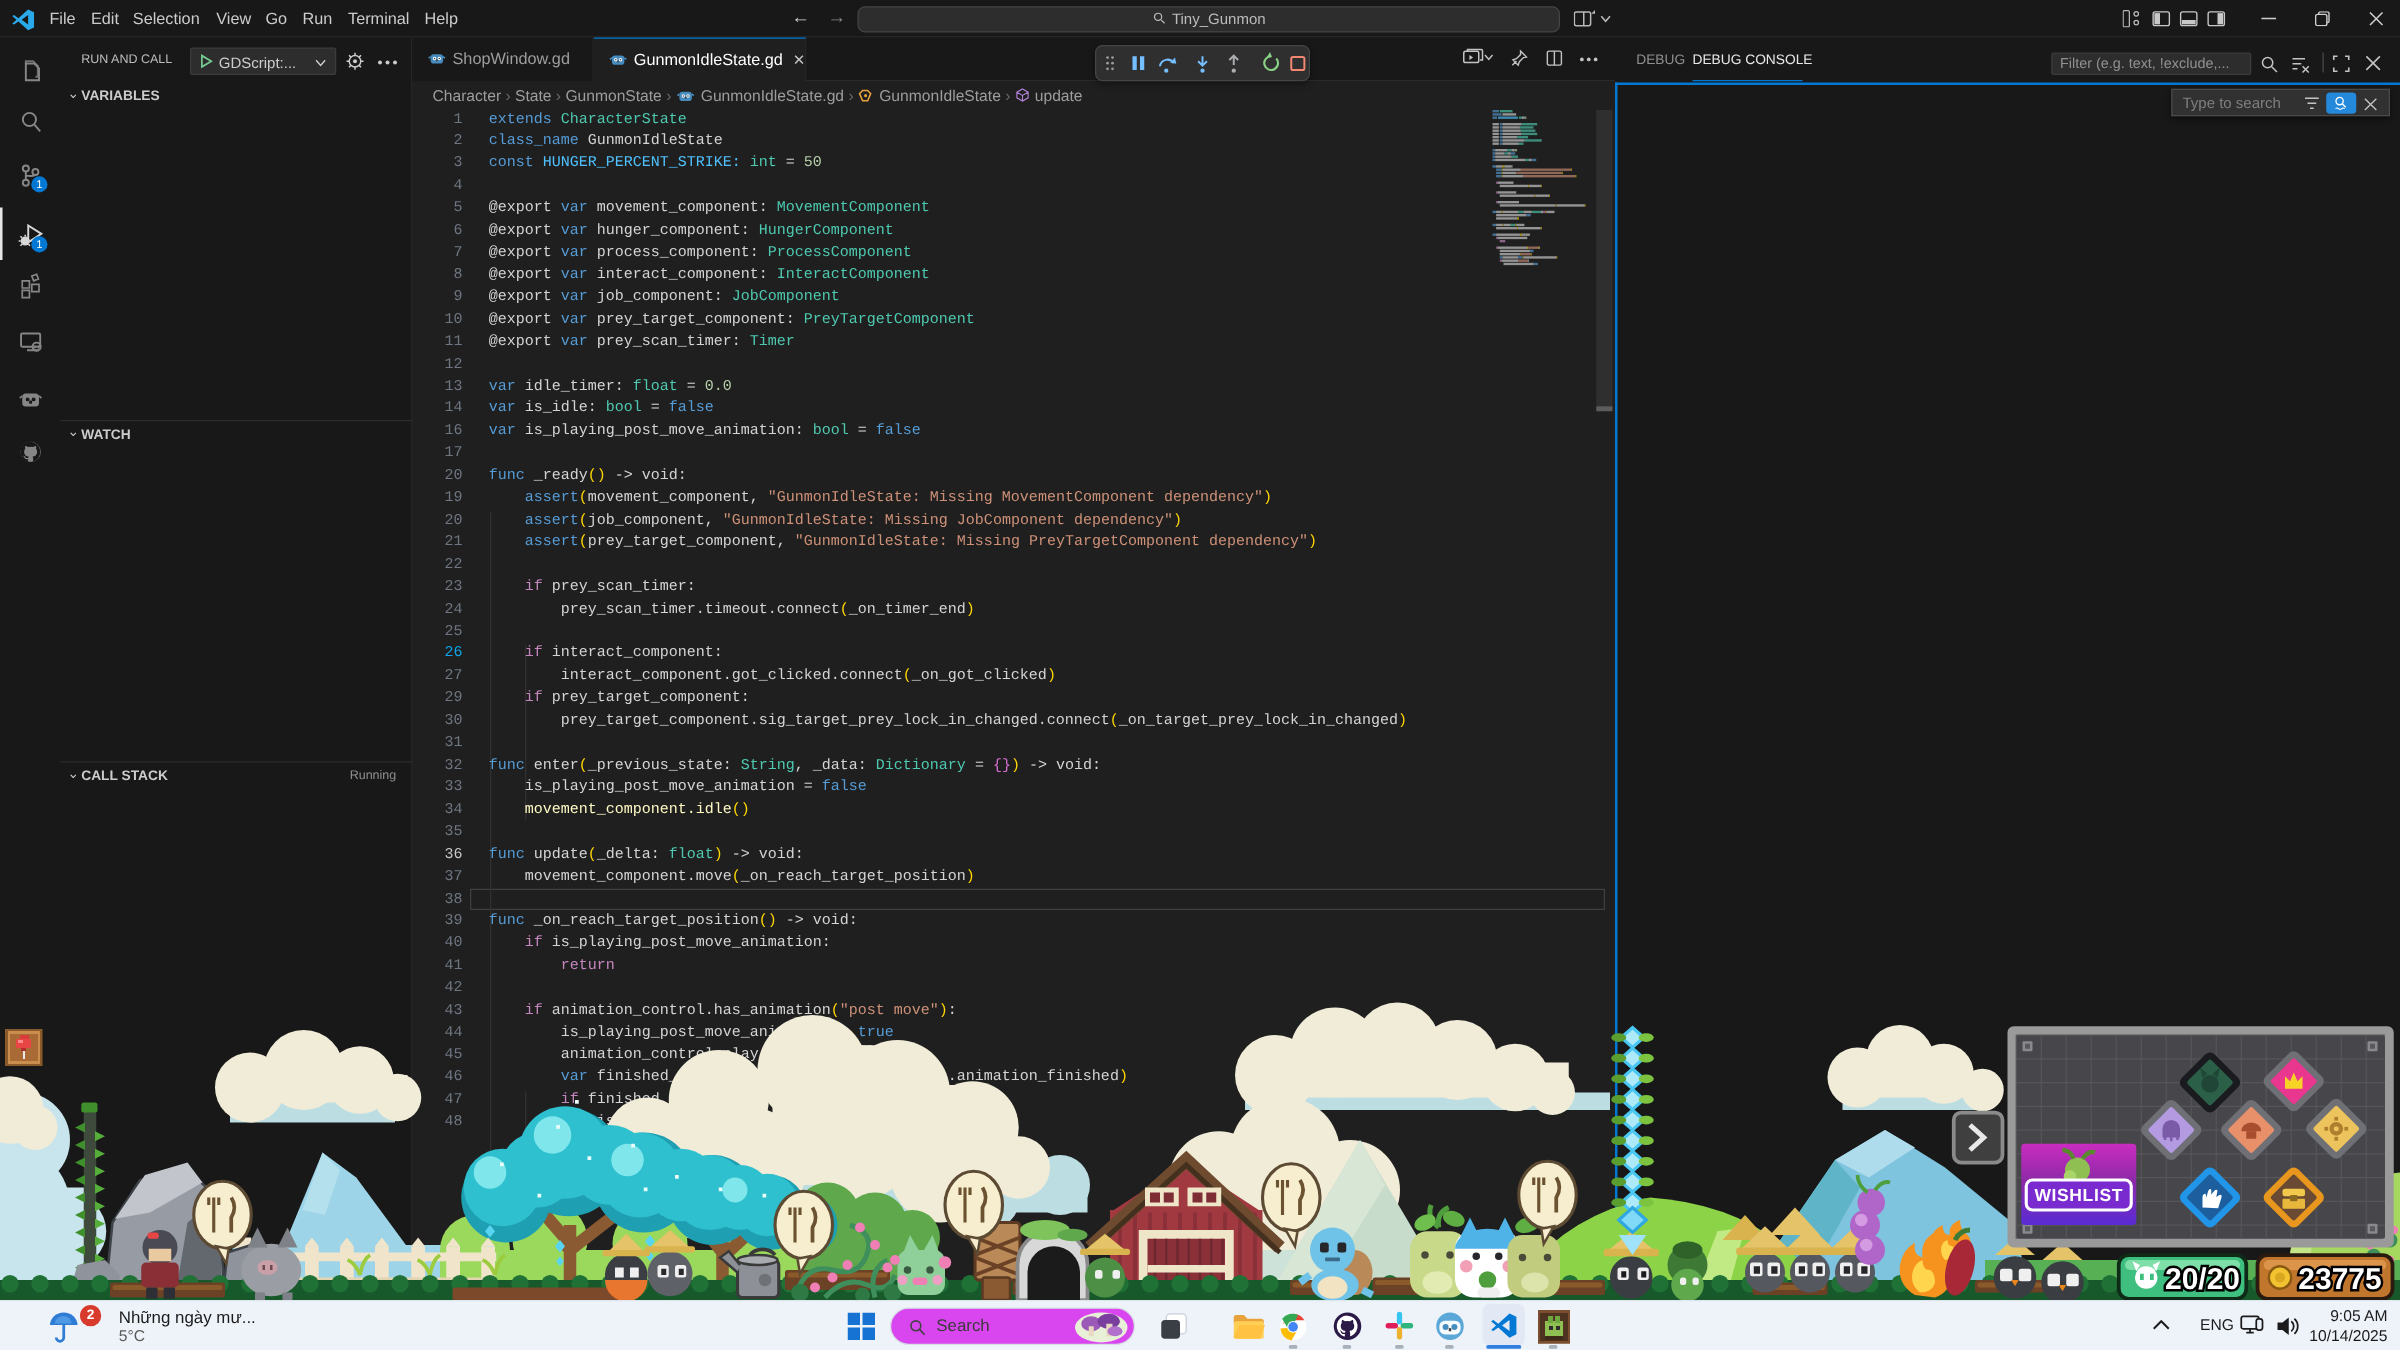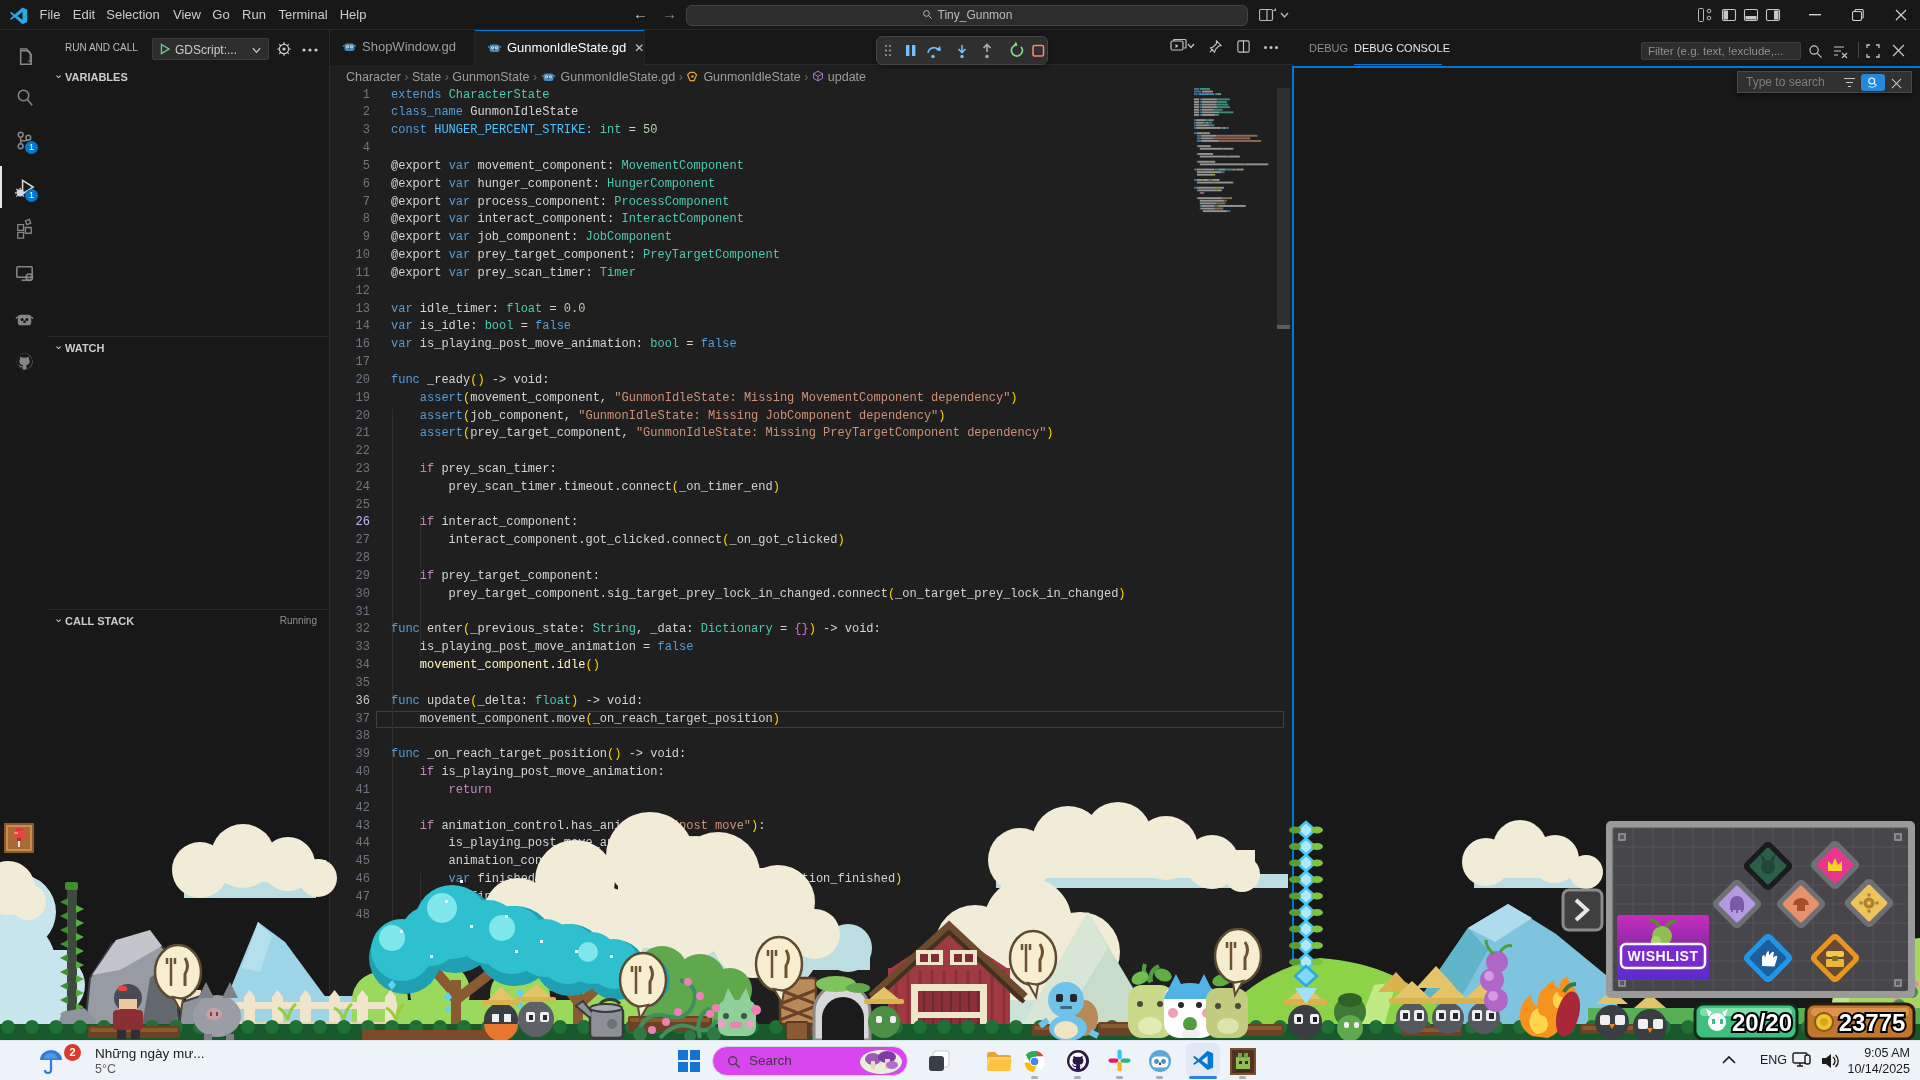--- a/index.html
+++ b/index.html
@@ -253,23 +253,22 @@
     <div class="crow"><span class="ln" style="color:#6e7681">16</span><span class="ct"><span style="color:#569CD6">var</span><span style="color:#D4D4D4"> is_playing_post_move_animation: </span><span style="color:#4EC9B0">bool</span><span style="color:#D4D4D4"> = </span><span style="color:#569CD6">false</span></span></div>
     <div class="crow"><span class="ln" style="color:#6e7681">17</span><span class="ct"></span></div>
     <div class="crow"><span class="ln" style="color:#6e7681">20</span><span class="ct"><span style="color:#569CD6">func</span><span style="color:#D4D4D4"> _ready</span><span style="color:#FFD700">()</span><span style="color:#D4D4D4"> -&gt; </span><span style="color:#D4D4D4">void</span><span style="color:#D4D4D4">:</span></span></div>
     <div class="crow"><span class="ln" style="color:#6e7681">19</span><span class="ct"><span style="color:#D4D4D4">&nbsp;&nbsp;&nbsp;&nbsp;</span><span style="color:#569CD6">assert</span><span style="color:#FFD700">(</span><span style="color:#D4D4D4">movement_component, </span><span style="color:#CE9178">"GunmonIdleState: Missing MovementComponent dependency"</span><span style="color:#FFD700">)</span></span></div>
     <div class="crow"><span class="ln" style="color:#6e7681">20</span><span class="ct"><span style="color:#D4D4D4">&nbsp;&nbsp;&nbsp;&nbsp;</span><span style="color:#569CD6">assert</span><span style="color:#FFD700">(</span><span style="color:#D4D4D4">job_component, </span><span style="color:#CE9178">"GunmonIdleState: Missing JobComponent dependency"</span><span style="color:#FFD700">)</span></span></div>
     <div class="crow"><span class="ln" style="color:#6e7681">21</span><span class="ct"><span style="color:#D4D4D4">&nbsp;&nbsp;&nbsp;&nbsp;</span><span style="color:#569CD6">assert</span><span style="color:#FFD700">(</span><span style="color:#D4D4D4">prey_target_component, </span><span style="color:#CE9178">"GunmonIdleState: Missing PreyTargetComponent dependency"</span><span style="color:#FFD700">)</span></span></div>
     <div class="crow"><span class="ln" style="color:#6e7681">22</span><span class="ct"></span></div>
     <div class="crow"><span class="ln" style="color:#6e7681">23</span><span class="ct"><span style="color:#D4D4D4">&nbsp;&nbsp;&nbsp;&nbsp;</span><span style="color:#C586C0">if</span><span style="color:#D4D4D4"> prey_scan_timer:</span></span></div>
     <div class="crow"><span class="ln" style="color:#6e7681">24</span><span class="ct"><span style="color:#D4D4D4">&nbsp;&nbsp;&nbsp;&nbsp;&nbsp;&nbsp;&nbsp;&nbsp;</span><span style="color:#D4D4D4">prey_scan_timer.timeout.connect</span><span style="color:#FFD700">(</span><span style="color:#D4D4D4">_on_timer_end</span><span style="color:#FFD700">)</span></span></div>
     <div class="crow"><span class="ln" style="color:#6e7681">25</span><span class="ct"></span></div>
-    <div class="crow"><span class="ln" style="color:#c4b5fd">26</span><span class="ct"><span style="color:#D4D4D4">&nbsp;&nbsp;&nbsp;&nbsp;</span><span style="color:#C586C0">if</span><span style="color:#D4D4D4"> interact_component:</span></span></div>
+    <div class="crow"><span class="ln" style="color:#0ea5e9">26</span><span class="ct"><span style="color:#D4D4D4">&nbsp;&nbsp;&nbsp;&nbsp;</span><span style="color:#C586C0">if</span><span style="color:#D4D4D4"> interact_component:</span></span></div>
     <div class="crow"><span class="ln" style="color:#6e7681">27</span><span class="ct"><span style="color:#D4D4D4">&nbsp;&nbsp;&nbsp;&nbsp;&nbsp;&nbsp;&nbsp;&nbsp;</span><span style="color:#D4D4D4">interact_component.got_clicked.connect</span><span style="color:#FFD700">(</span><span style="color:#D4D4D4">_on_got_clicked</span><span style="color:#FFD700">)</span></span></div>
-    <div class="crow"><span class="ln" style="color:#6e7681">28</span><span class="ct"></span></div>
     <div class="crow"><span class="ln" style="color:#6e7681">29</span><span class="ct"><span style="color:#D4D4D4">&nbsp;&nbsp;&nbsp;&nbsp;</span><span style="color:#C586C0">if</span><span style="color:#D4D4D4"> prey_target_component:</span></span></div>
     <div class="crow"><span class="ln" style="color:#6e7681">30</span><span class="ct"><span style="color:#D4D4D4">&nbsp;&nbsp;&nbsp;&nbsp;&nbsp;&nbsp;&nbsp;&nbsp;</span><span style="color:#D4D4D4">prey_target_component.sig_target_prey_lock_in_changed.connect</span><span style="color:#FFD700">(</span><span style="color:#D4D4D4">_on_target_prey_lock_in_changed</span><span style="color:#FFD700">)</span></span></div>
     <div class="crow"><span class="ln" style="color:#6e7681">31</span><span class="ct"></span></div>
     <div class="crow"><span class="ln" style="color:#6e7681">32</span><span class="ct"><span style="color:#569CD6">func</span><span style="color:#D4D4D4"> enter</span><span style="color:#FFD700">(</span><span style="color:#D4D4D4">_previous_state: </span><span style="color:#4EC9B0">String</span><span style="color:#D4D4D4">, _data: </span><span style="color:#4EC9B0">Dictionary</span><span style="color:#D4D4D4"> = </span><span style="color:#DA70D6">{}</span><span style="color:#FFD700">)</span><span style="color:#D4D4D4"> -&gt; </span><span style="color:#D4D4D4">void:</span></span></div>
     <div class="crow"><span class="ln" style="color:#6e7681">33</span><span class="ct"><span style="color:#D4D4D4">&nbsp;&nbsp;&nbsp;&nbsp;</span><span style="color:#D4D4D4">is_playing_post_move_animation = </span><span style="color:#569CD6">false</span></span></div>
     <div class="crow"><span class="ln" style="color:#6e7681">34</span><span class="ct"><span style="color:#D4D4D4">&nbsp;&nbsp;&nbsp;&nbsp;</span><span style="color:#fef9c3">movement_component.idle</span><span style="color:#FFD700">()</span></span></div>
     <div class="crow"><span class="ln" style="color:#6e7681">35</span><span class="ct"></span></div>
     <div class="crow"><span class="ln" style="color:#c8c8c8">36</span><span class="ct"><span style="color:#569CD6">func</span><span style="color:#D4D4D4"> update</span><span style="color:#FFD700">(</span><span style="color:#D4D4D4">_delta: </span><span style="color:#4EC9B0">float</span><span style="color:#FFD700">)</span><span style="color:#D4D4D4"> -&gt; </span><span style="color:#D4D4D4">void:</span></span></div>
     <div class="crow"><span class="ln" style="color:#6e7681">37</span><span class="ct"><span style="color:#D4D4D4">&nbsp;&nbsp;&nbsp;&nbsp;</span><span style="color:#D4D4D4">movement_component.move</span><span style="color:#FFD700">(</span><span style="color:#D4D4D4">_on_reach_target_position</span><span style="color:#FFD700">)</span></span></div>
     <div class="crow"><span class="ln" style="color:#6e7681">38</span><span class="ct"></span></div>

